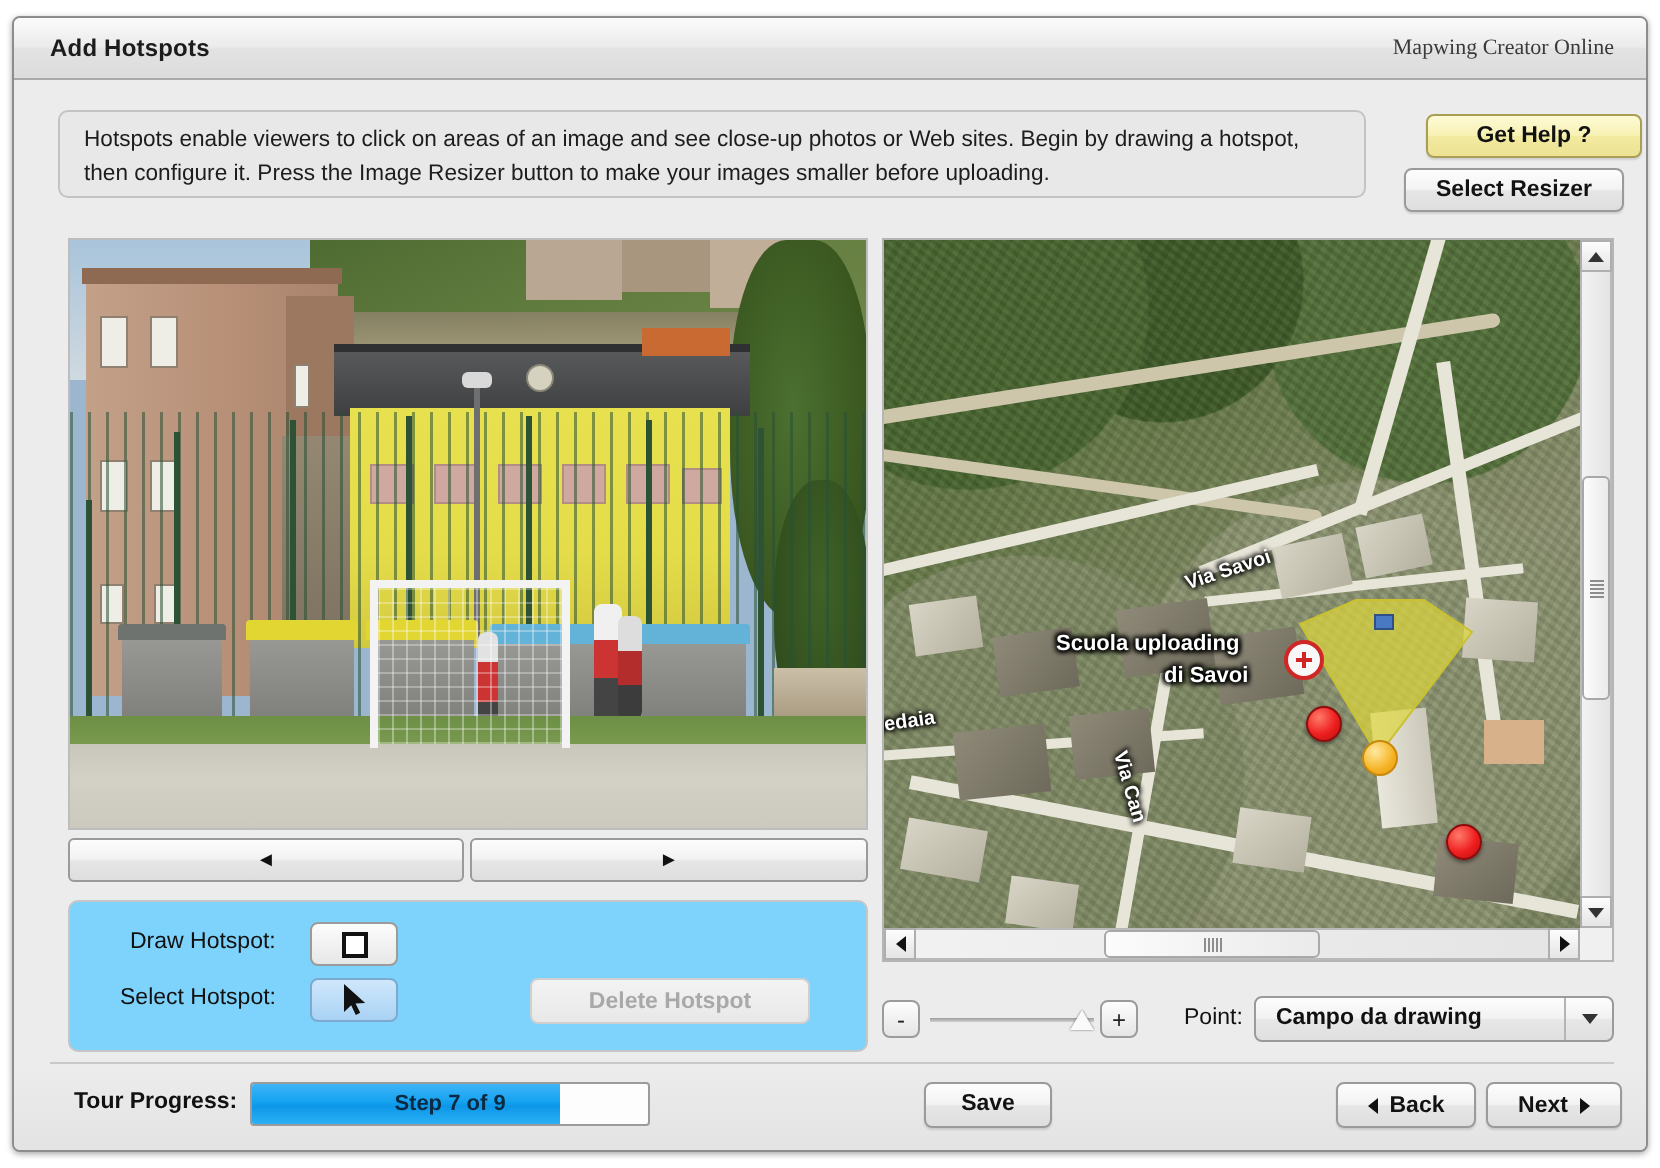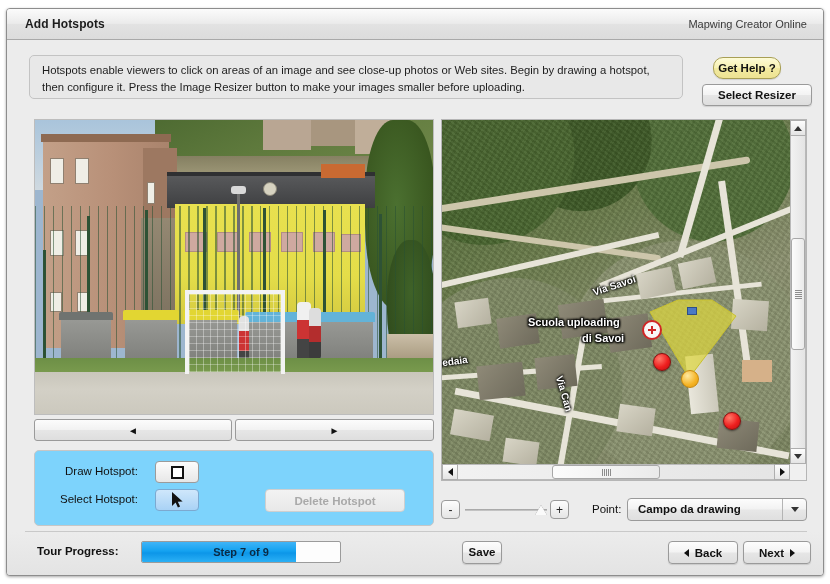--- a/index.html
+++ b/index.html
@@ -27,21 +27,21 @@
     background: linear-gradient(to bottom, #fbfbfb 0%, #ebebeb 48%, #e2e2e2 52%, #dcdcdc 100%);
     border-bottom: 1px solid #a9a9a9;
   }
   #title-left {
     position: absolute; left: 18px; top: 8px;
     font-size: 12px; font-weight: bold; color: #1c1c1c;
     letter-spacing: .1px;
   }
   #title-right {
     position: absolute; right: 16px; top: 9px;
-    font-size: 11px; color: #3a3a3a;
+    font-size: 11px; color: #3a3a3a; font-family: Liberation Serif, serif;
   }
 
   
   #instructions {
     position: absolute; left: 22px; top: 46px;
     width: 654px; height: 44px;
     background: #e8e8e8;
     border: 1px solid #c3c3c3;
     border-radius: 5px;
   }
@@ -56,24 +56,23 @@
     border: 1px solid #9a9a9a;
     border-radius: 4px;
     background: linear-gradient(to bottom, #fdfdfd 0%, #f3f3f3 48%, #e6e6e6 52%, #dedede 100%);
     cursor: pointer;
     text-align: center;
     white-space: nowrap;
     box-shadow: 0 1px 1px rgba(0,0,0,.12);
   }
   #btn-help {
     position: absolute; left: 706px; top: 48px;
-    width: 68px; height: 22px; line-height: 20px;
+    width: 108px; height: 22px; line-height: 20px;
     background: linear-gradient(to bottom, #fdfbd6 0%, #f7f1b2 50%, #f2eaa0 51%, #ede293 100%);
     border-color: #a89f55;
-    border-radius: 10px;
   }
   #btn-resizer {
     position: absolute; left: 695px; top: 75px;
     width: 110px; height: 22px; line-height: 20px;
   }
 
   
   #photo-panel {
     position: absolute; left: 27px; top: 110px;
     width: 400px; height: 296px;
@@ -311,33 +310,33 @@
   #bottom-sep {
     position:absolute; left:18px; top:522px; width:782px; height:1px; background:#c9c9c9;
   }
   #footer {
     position:absolute; left:0; top:523px; width:100%; height:45px;
     background: linear-gradient(to bottom,#ececec,#e3e3e3);
   }
   #tour-label { position:absolute; left:30px; top:13px; font-size:11.5px; font-weight:bold; color:#111; }
   #progress-outer {
     position:absolute; left:118px; top:9px; width:200px; height:22px;
-    background:#fdfdfd; border:1px solid #9b9b9b; border-radius:2px; overflow:hidden;margin-left:16px;
+    background:#fdfdfd; border:1px solid #9b9b9b; border-radius:2px; overflow:hidden;
   }
   #progress-fill {
     position:absolute; left:0; top:0; height:100%; width:78%;
     background: linear-gradient(to bottom,#3fb4f7 0%,#14a2f0 45%,#0c96e8 55%,#2bb0f5 100%);
   }
   #progress-text {
     position:absolute; left:0; top:0; width:100%; height:100%;
     display:flex; align-items:center; justify-content:center;
     font-size:11px; font-weight:bold; color:#0a2a44;
   }
   #btn-save {
-    position:absolute; left:455px; top:9px; width:40px; height:23px; line-height:21px;
+    position:absolute; left:455px; top:9px; width:64px; height:23px; line-height:21px;
   }
   #btn-back {
     position:absolute; left:661px; top:9px; width:70px; height:23px;
     display:flex; align-items:center; justify-content:center; gap:6px;
   }
   #btn-next {
     position:absolute; left:736px; top:9px; width:68px; height:23px;
     display:flex; align-items:center; justify-content:center; gap:6px;
   }
   .tri-l { width:0;height:0;border-top:4px solid transparent;border-bottom:4px solid transparent;border-right:5px solid #111; }

